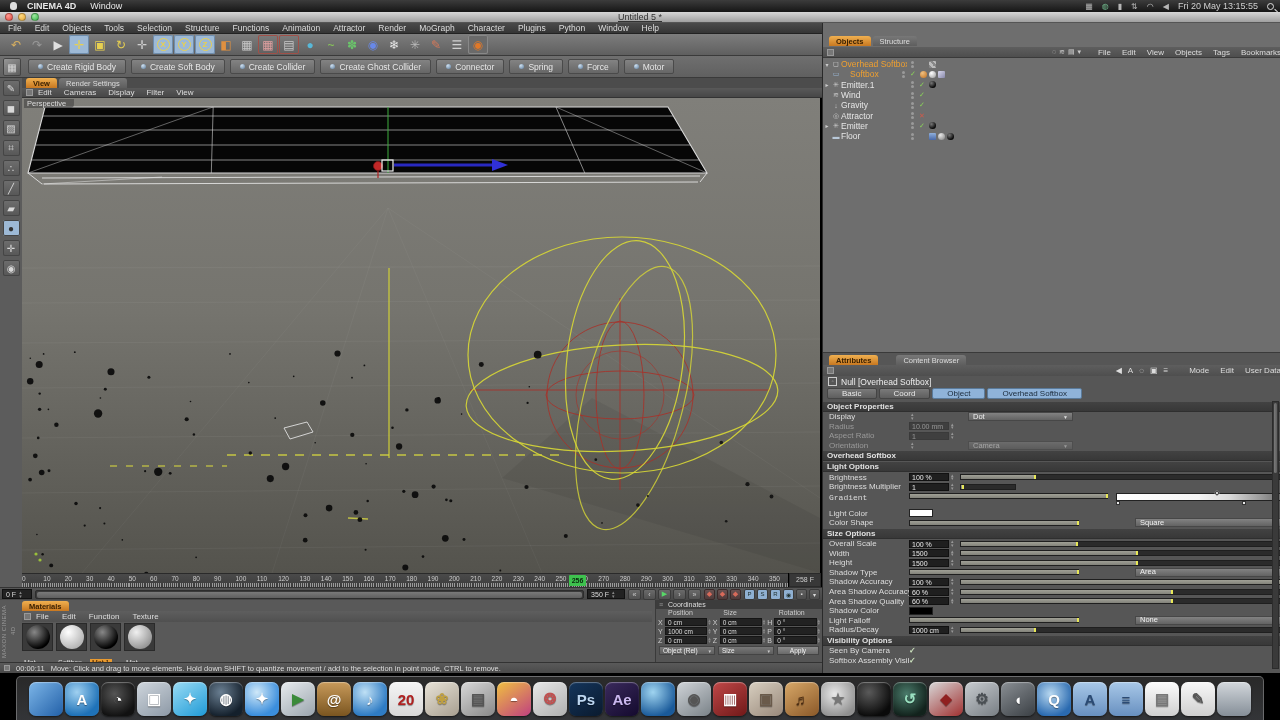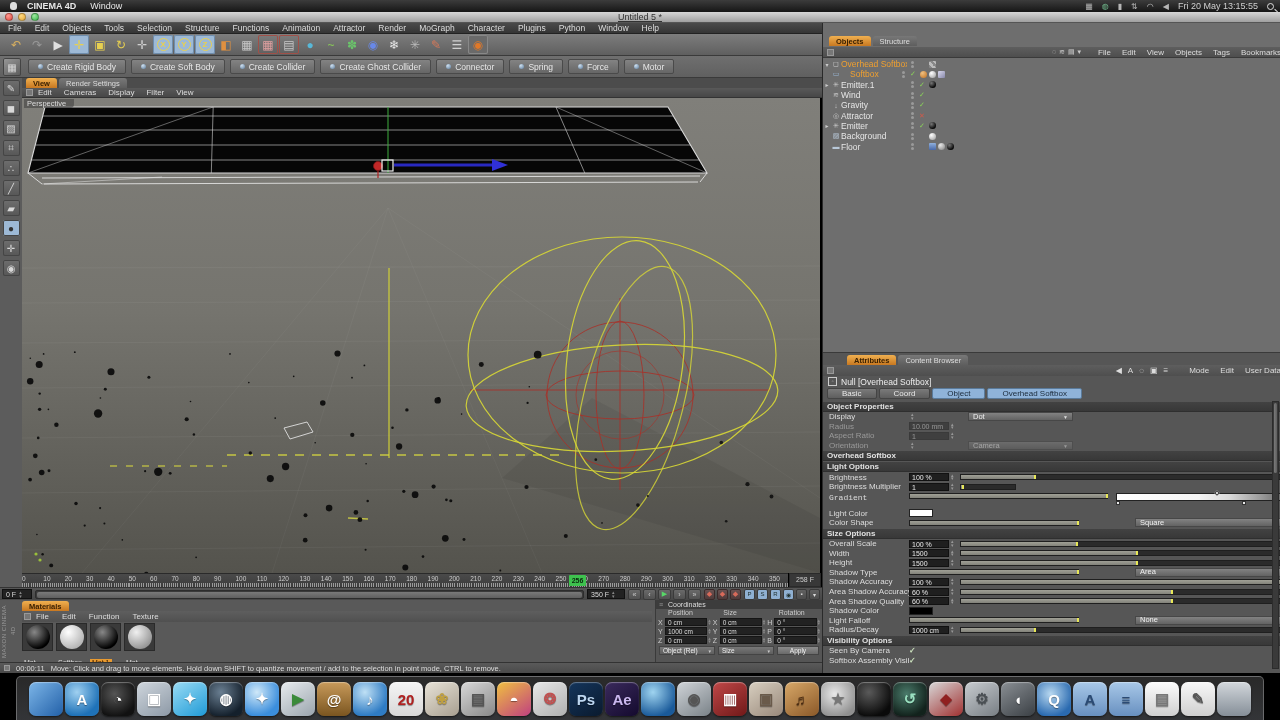--- a/index.html
+++ b/index.html
@@ -184,21 +184,21 @@
   .t-xpresso-tag{ border-radius:1px; background:linear-gradient(45deg,#888 25%,#bbb 25%,#bbb 50%,#888 50%,#888 75%,#bbb 75%);}
   .t-black-ball-tag{ background:radial-gradient(circle at 35% 30%,#777,#000 75%);}
   .t-white-ball-tag{ background:radial-gradient(circle at 35% 30%,#fff,#999);}
   .t-orange-ball-tag{ background:radial-gradient(circle at 35% 30%,#f0c080,#c07020);}
   .t-phong-tag{ border-radius:1px; background:linear-gradient(135deg,#d8d8ec,#8888aa);}
   .t-gray-ball-tag{ background:radial-gradient(circle at 35% 30%,#e8e8e8,#808080);}
   .t-compositing-tag{ border-radius:1px; background:linear-gradient(180deg,#90b0dc,#4868a8);}
 
   
   .attr { position:absolute; left:0; top:329px; width:458px; height:321px; background:#565656; border-top:1px solid #3a3a3a;}
-  .attr-tabs { position:absolute; left:24px; top:2px; display:flex; gap:2px;}
+  .attr-tabs { position:absolute; left:6px; top:2px; display:flex; gap:18px;}
   .attr-menu { position:absolute; left:0; top:12px; width:458px; height:11px; background:linear-gradient(180deg,#5e5e5e,#4e4e4e);
     display:flex; gap:11px; align-items:center; font-size:8px; color:#ddd; padding-left:16px;}
   .attr-menu .lead-icon{position:absolute;left:4px;width:7px;height:7px;background:#777;box-shadow:inset 0 0 0 1px #999;}
   .attr-menu .am-right { margin-left:auto; display:flex; gap:6px; padding-right:10px; color:#ddd; font-size:8px;}
   .attr-menu .am-right i{ font-style:normal;}
   .attr-title { position:absolute; left:0; top:23px; width:458px; height:11px; display:flex; align-items:center; gap:4px;
     font-size:8.5px; color:#eee; padding-left:5px;}
   .attr-title .obj-ic { width:9px; height:9px; box-shadow:inset 0 0 0 1px #ccc; font-size:6px; color:#ccc; text-align:center; line-height:9px;}
   .attr-btns { position:absolute; left:4px; top:35px; display:flex; gap:2px;}
   .attr-btn { height:11px; padding:0 14px; font-size:8px; color:#e8e8e8; background:linear-gradient(180deg,#7a7a7a,#5e5e5e);
@@ -983,33 +983,20 @@
           <span class="vdots">
             <i></i>
             <i></i>
           </span>
           <span class="chk"></span>
           <span class="tags">
             <span class="tag t-black-ball-tag"></span>
           </span>
         </div>
 
-        <div class="tree-row" data-depth="0" data-expand="none" data-icon="background" data-check="none">
-          <span class="exp"></span>
-          <span class="ticon"></span>
-          <span class="tname">Background</span>
-          <span class="vdots">
-            <i></i>
-            <i></i>
-          </span>
-          <span class="chk"></span>
-          <span class="tags">
-            <span class="tag t-white-ball-tag"></span>
-          </span>
-        </div>
 
         <div class="tree-row" data-depth="0" data-expand="none" data-icon="floor" data-check="none">
           <span class="exp"></span>
           <span class="ticon"></span>
           <span class="tname">Floor</span>
           <span class="vdots">
             <i></i>
             <i></i>
           </span>
           <span class="chk"></span>

